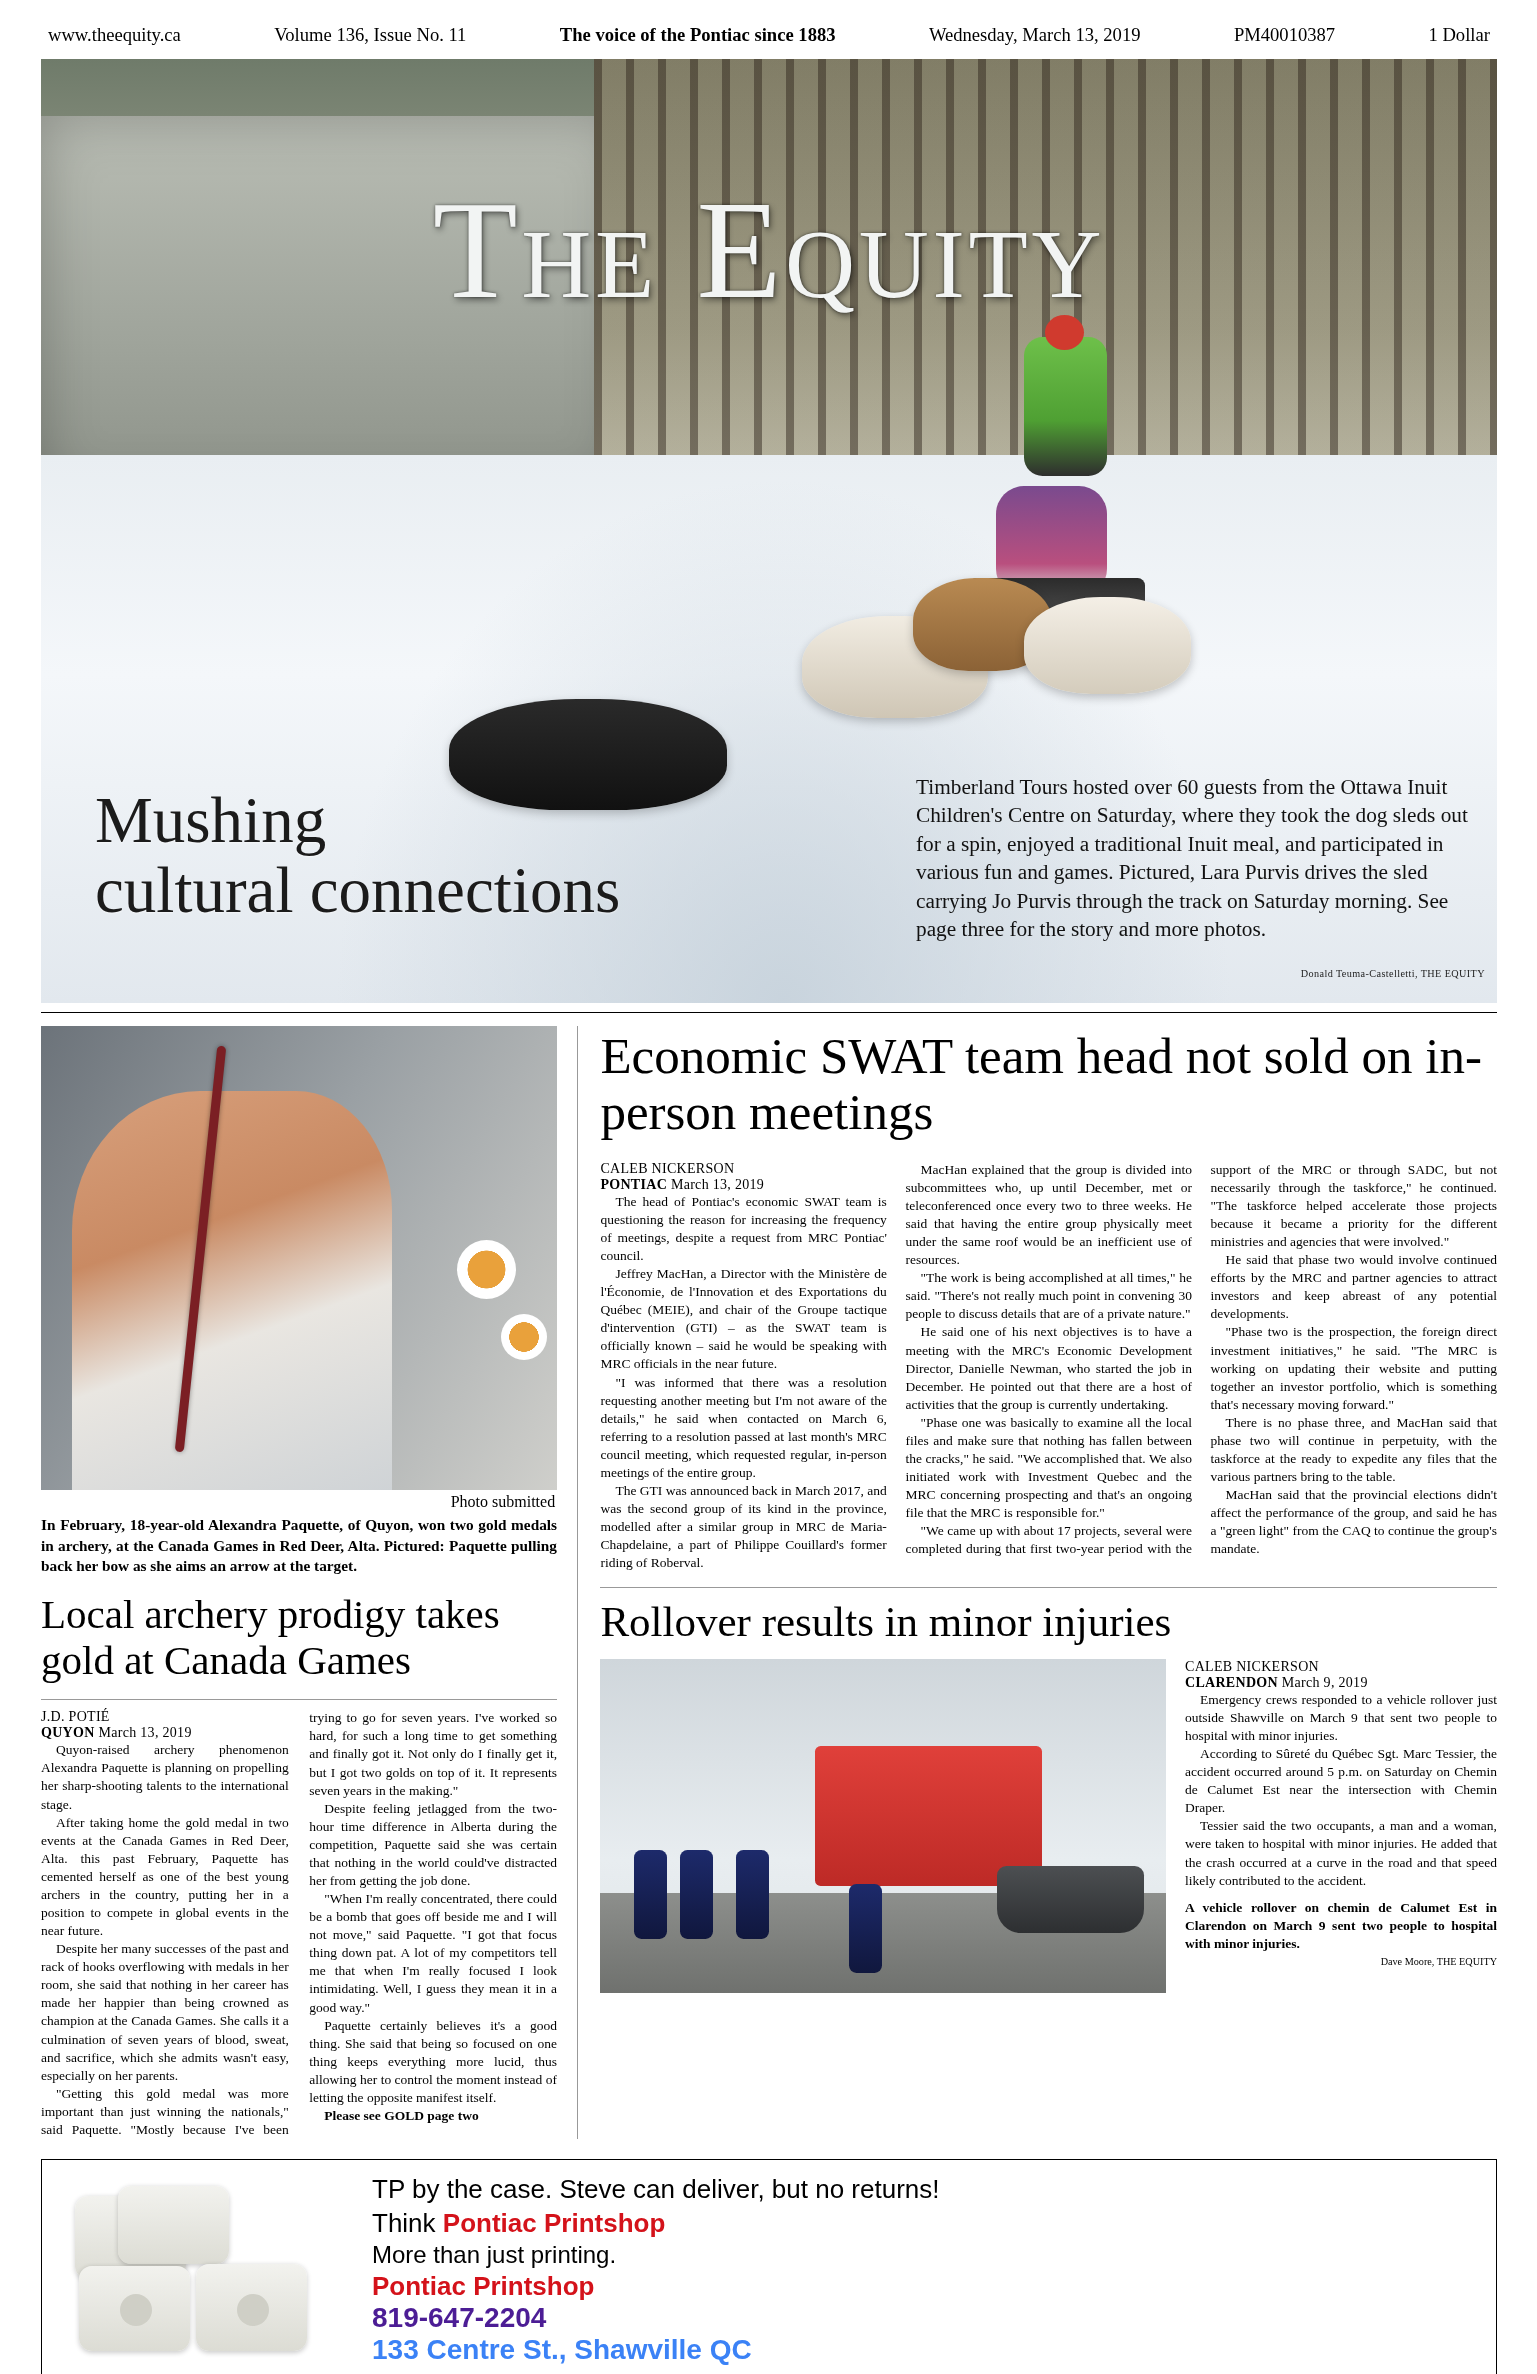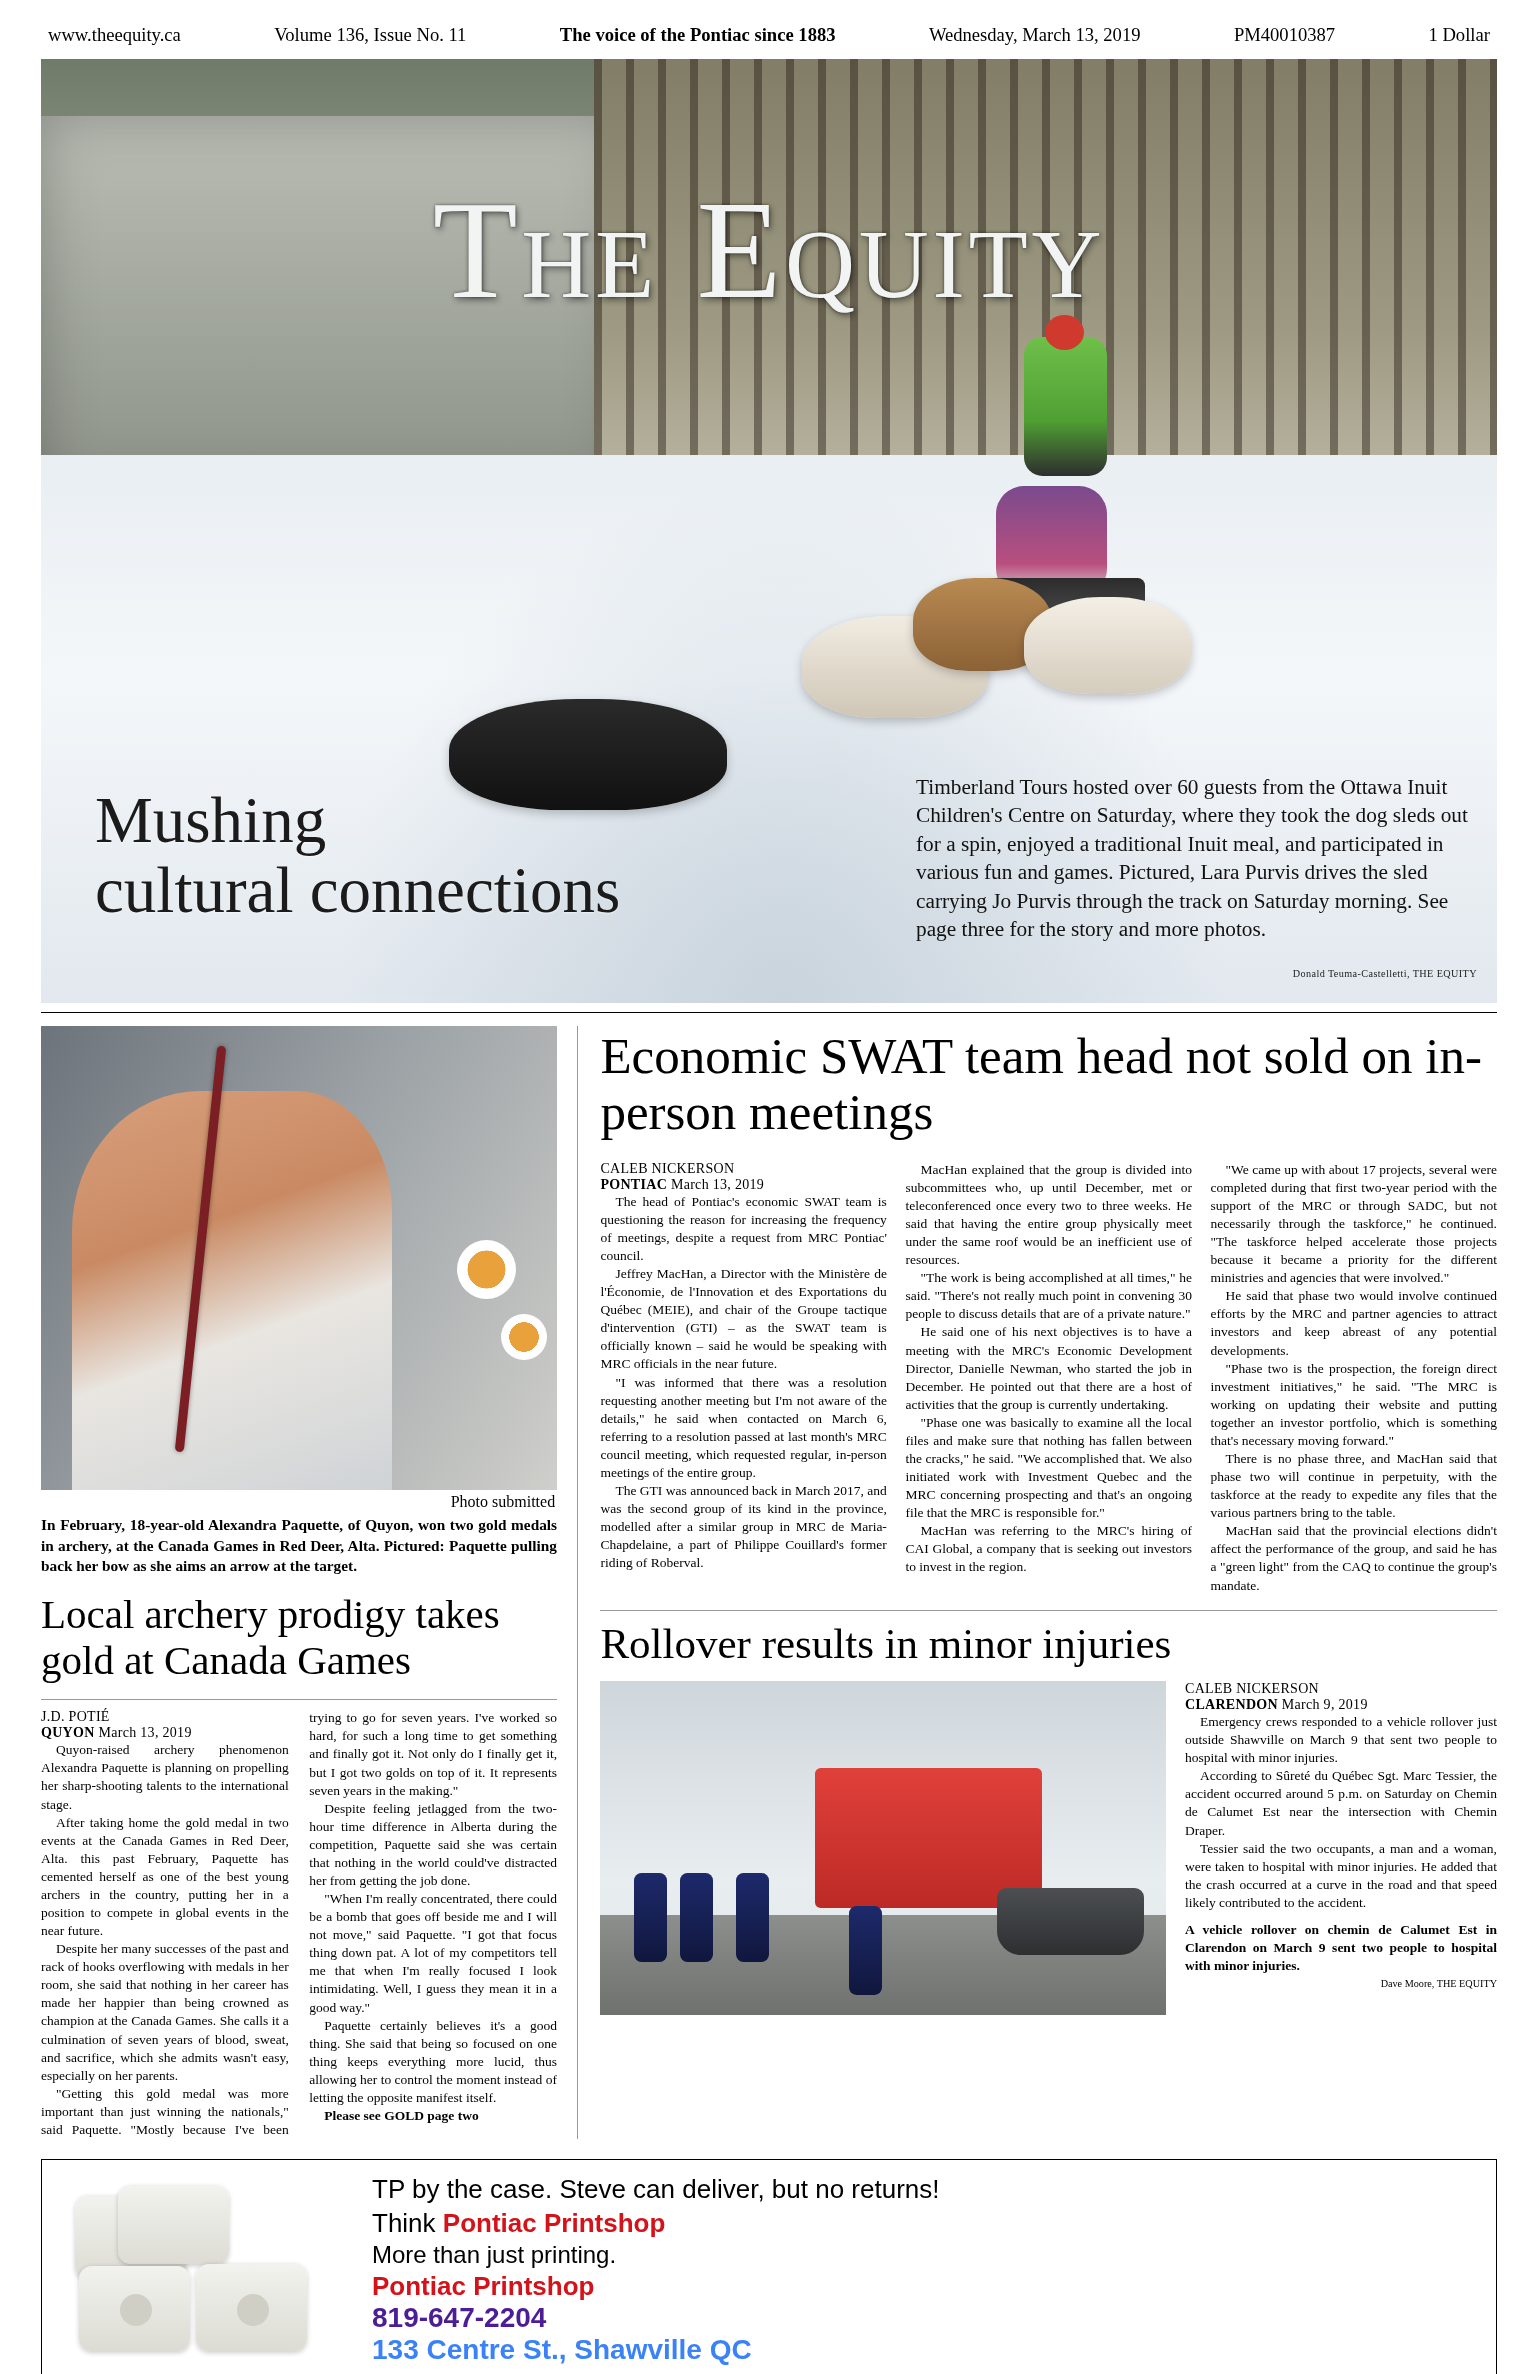--- a/index.html
+++ b/index.html
@@ -71,21 +71,21 @@
     position:absolute; left:54px; bottom:78px;
     font-size:65px; line-height:1.08; color:#1b1b1b;
     font-family:"Liberation Serif", serif;
     text-shadow:0 0.9px 1.9px rgba(255,255,255,.6);
   }
   .hero-caption {
     position:absolute; right:24px; bottom:59px; width:557px;
     font-size:21.3px; line-height:1.34; color:#111;
   }
   .hero-credit {
-    position:absolute; right:20px; bottom:24px;
+    position:absolute; right:12px; bottom:24px;
     font-size:10.2px; letter-spacing:0.4px; color:#222;
   }
 
   
   .rule-h { border-top:0.9px solid #000; margin:9.3px 41px 0 41px; }
   .content { display:flex; margin:13px 41px 0 41px; }
   .col-left { width:564px; padding-right:20.4px; border-right:0.9px solid #999; }
   .col-right { width:915px; padding-left:22px; }
 
   
@@ -251,21 +251,20 @@
             <span>March 13, 2019</span></div>
         </div>
         <p class="first">The head of Pontiac's economic SWAT team is questioning the reason for increasing the frequency of meetings, despite a request from MRC Pontiac' council.</p>
         <p>Jeffrey MacHan, a Director with the Ministère de l'Économie, de l'Innovation et des Exportations du Québec (MEIE), and chair of the Groupe tactique d'intervention (GTI) – as the SWAT team is officially known – said he would be speaking with MRC officials in the near future.</p>
         <p>"I was informed that there was a resolution requesting another meeting but I'm not aware of the details," he said when contacted on March 6, referring to a resolution passed at last month's MRC council meeting, which requested regular, in-person meetings of the entire group.</p>
         <p>The GTI was announced back in March 2017, and was the second group of its kind in the province, modelled after a similar group in MRC de Maria-Chapdelaine, a part of Philippe Couillard's former riding of Roberval.</p>
         <p>MacHan explained that the group is divided into subcommittees who, up until December, met or teleconferenced once every two to three weeks. He said that having the entire group physically meet under the same roof would be an inefficient use of resources.</p>
         <p>"The work is being accomplished at all times," he said. "There's not really much point in convening 30 people to discuss details that are of a private nature."</p>
         <p>He said one of his next objectives is to have a meeting with the MRC's Economic Development Director, Danielle Newman, who started the job in December. He pointed out that there are a host of activities that the group is currently undertaking.</p>
         <p>"Phase one was basically to examine all the local files and make sure that nothing has fallen between the cracks," he said. "We accomplished that. We also initiated work with Investment Quebec and the MRC concerning prospecting and that's an ongoing file that the MRC is responsible for."</p>
-        <p>MacHan was referring to the MRC's hiring of CAI Global, a company that is seeking out investors to invest in the region.</p>
         <p>"We came up with about 17 projects, several were completed during that first two-year period with the support of the MRC or through SADC, but not necessarily through the taskforce," he continued. "The taskforce helped accelerate those projects because it became a priority for the different ministries and agencies that were involved."</p>
         <p>He said that phase two would involve continued efforts by the MRC and partner agencies to attract investors and keep abreast of any potential developments.</p>
         <p>"Phase two is the prospection, the foreign direct investment initiatives," he said. "The MRC is working on updating their website and putting together an investor portfolio, which is something that's necessary moving forward."</p>
         <p>There is no phase three, and MacHan said that phase two will continue in perpetuity, with the taskforce at the ready to expedite any files that the various partners bring to the table.</p>
         <p>MacHan said that the provincial elections didn't affect the performance of the group, and said he has a "green light" from the CAQ to continue the group's mandate.</p>
       </div>
 
       <div class="rule-thin"></div>
 
       <h1 class="head-serif hl-roll">Rollover results in minor injuries</h1>

